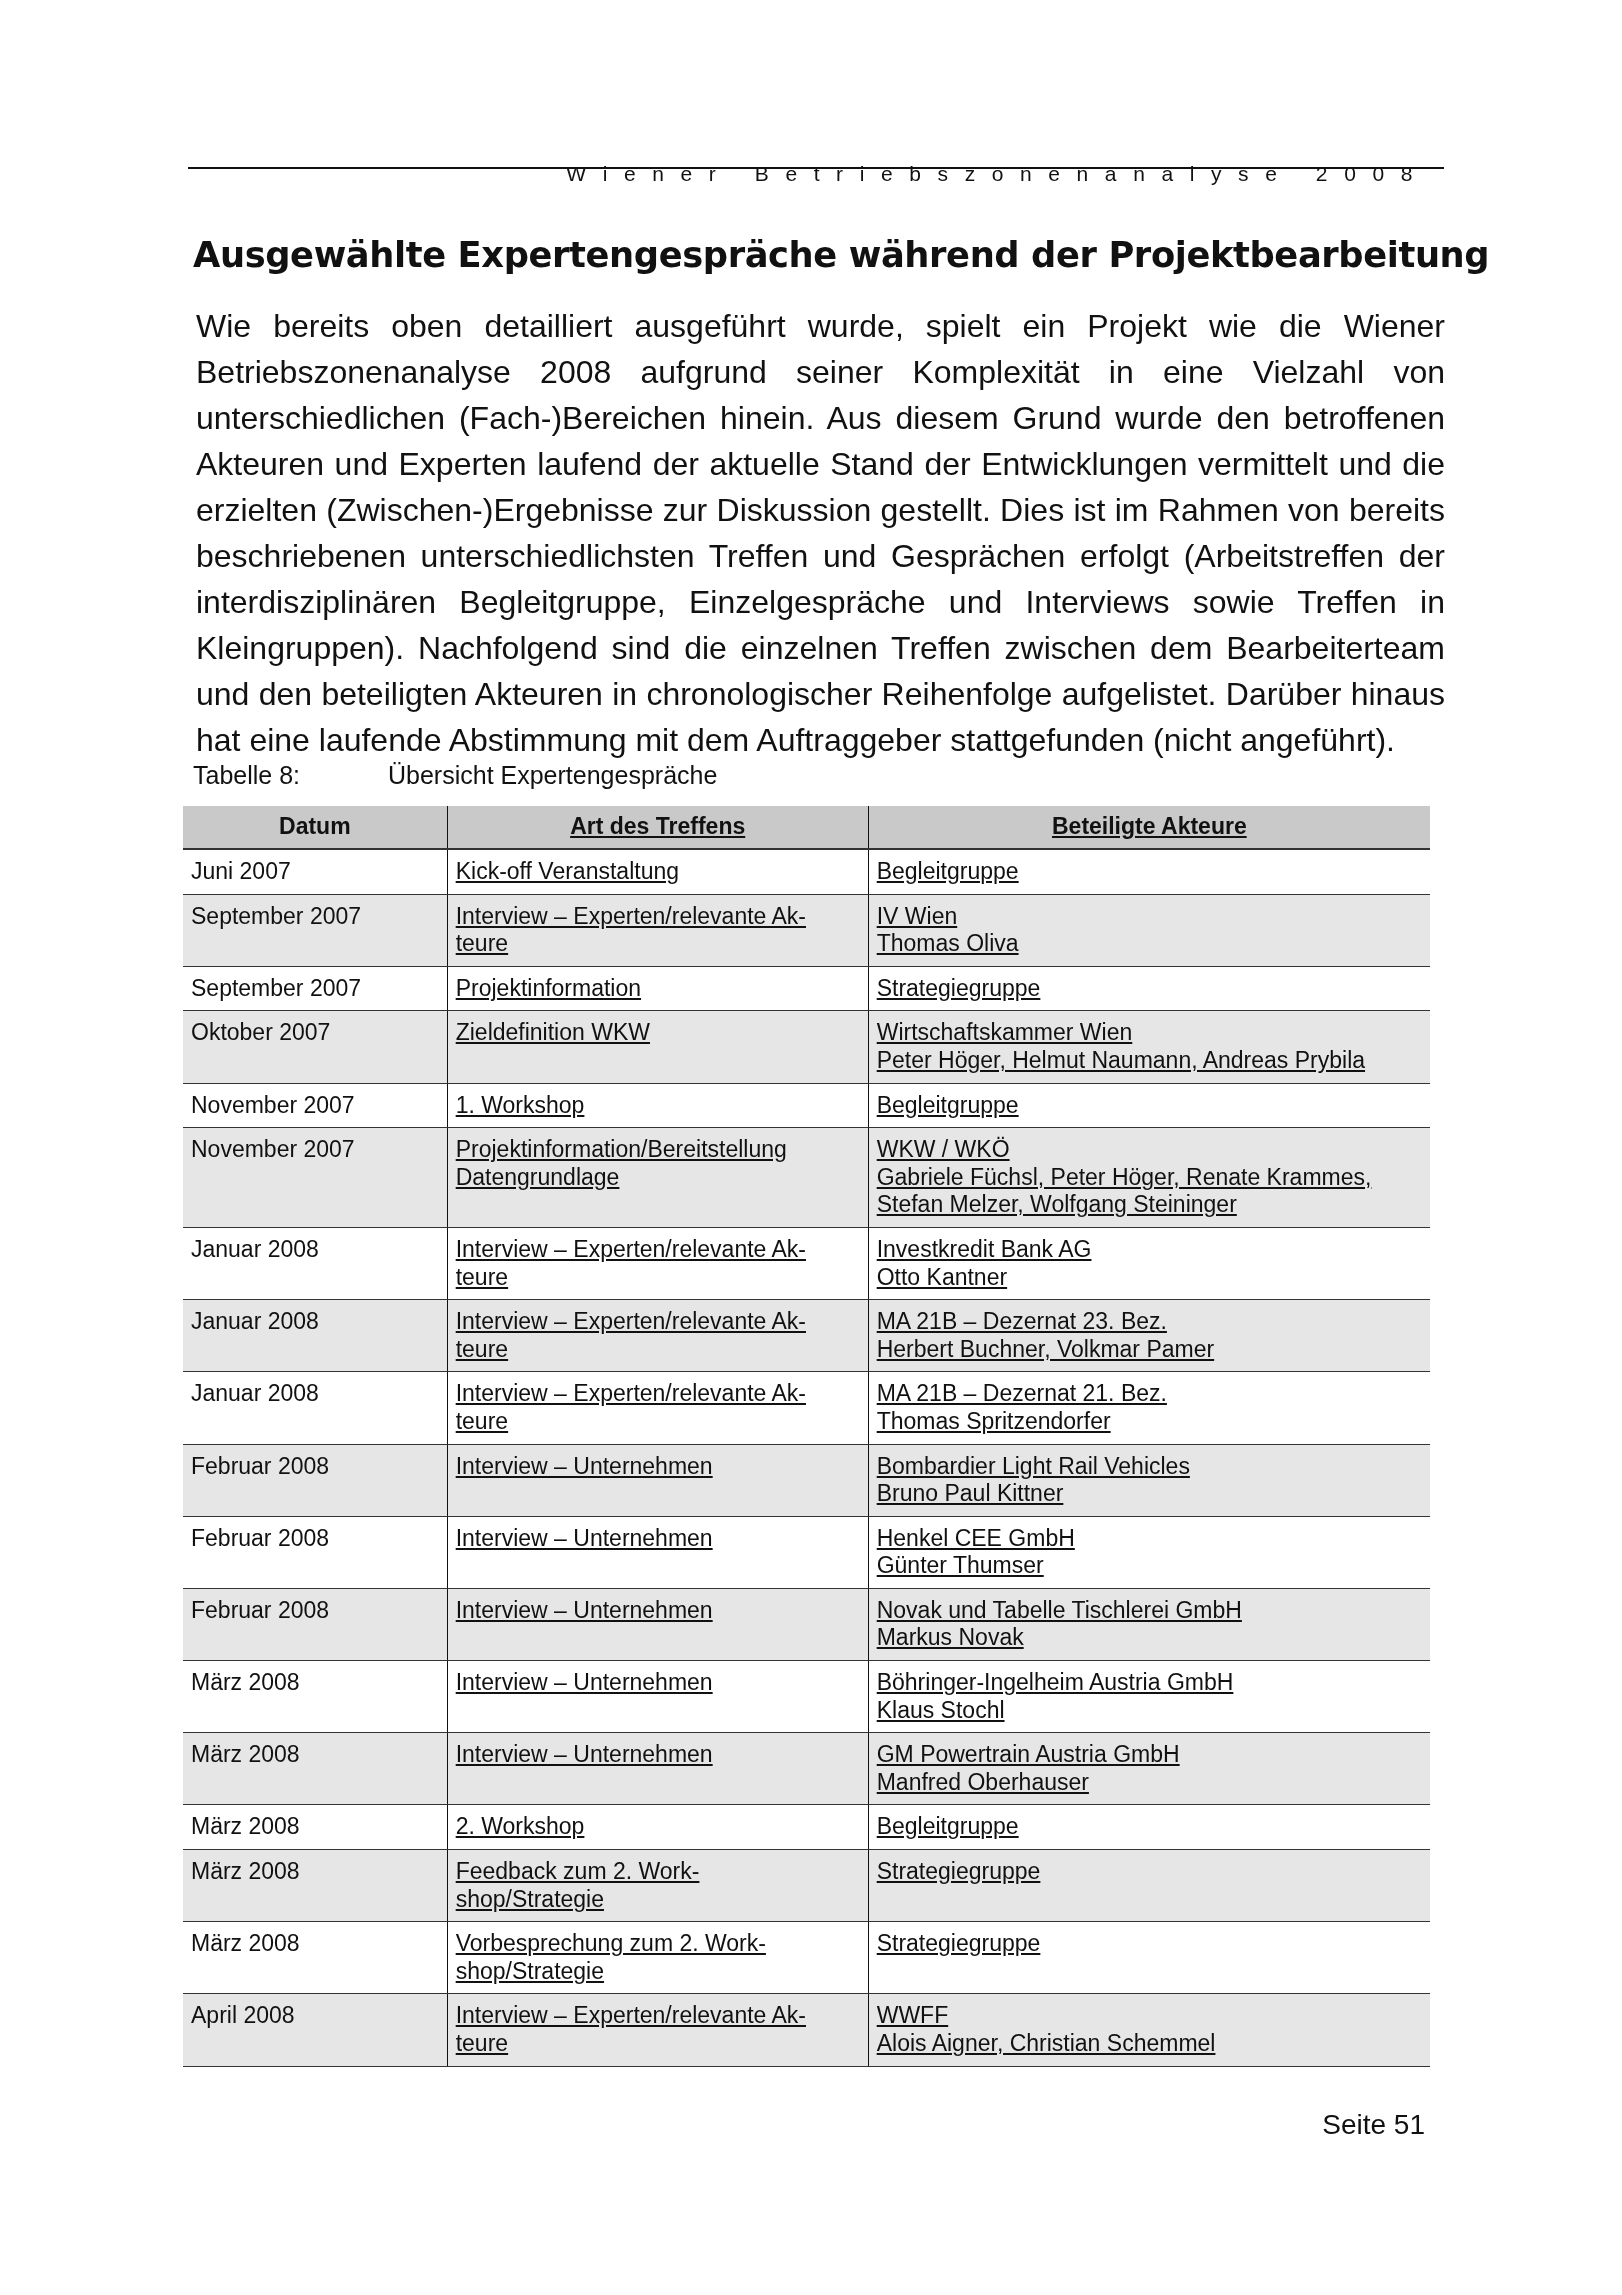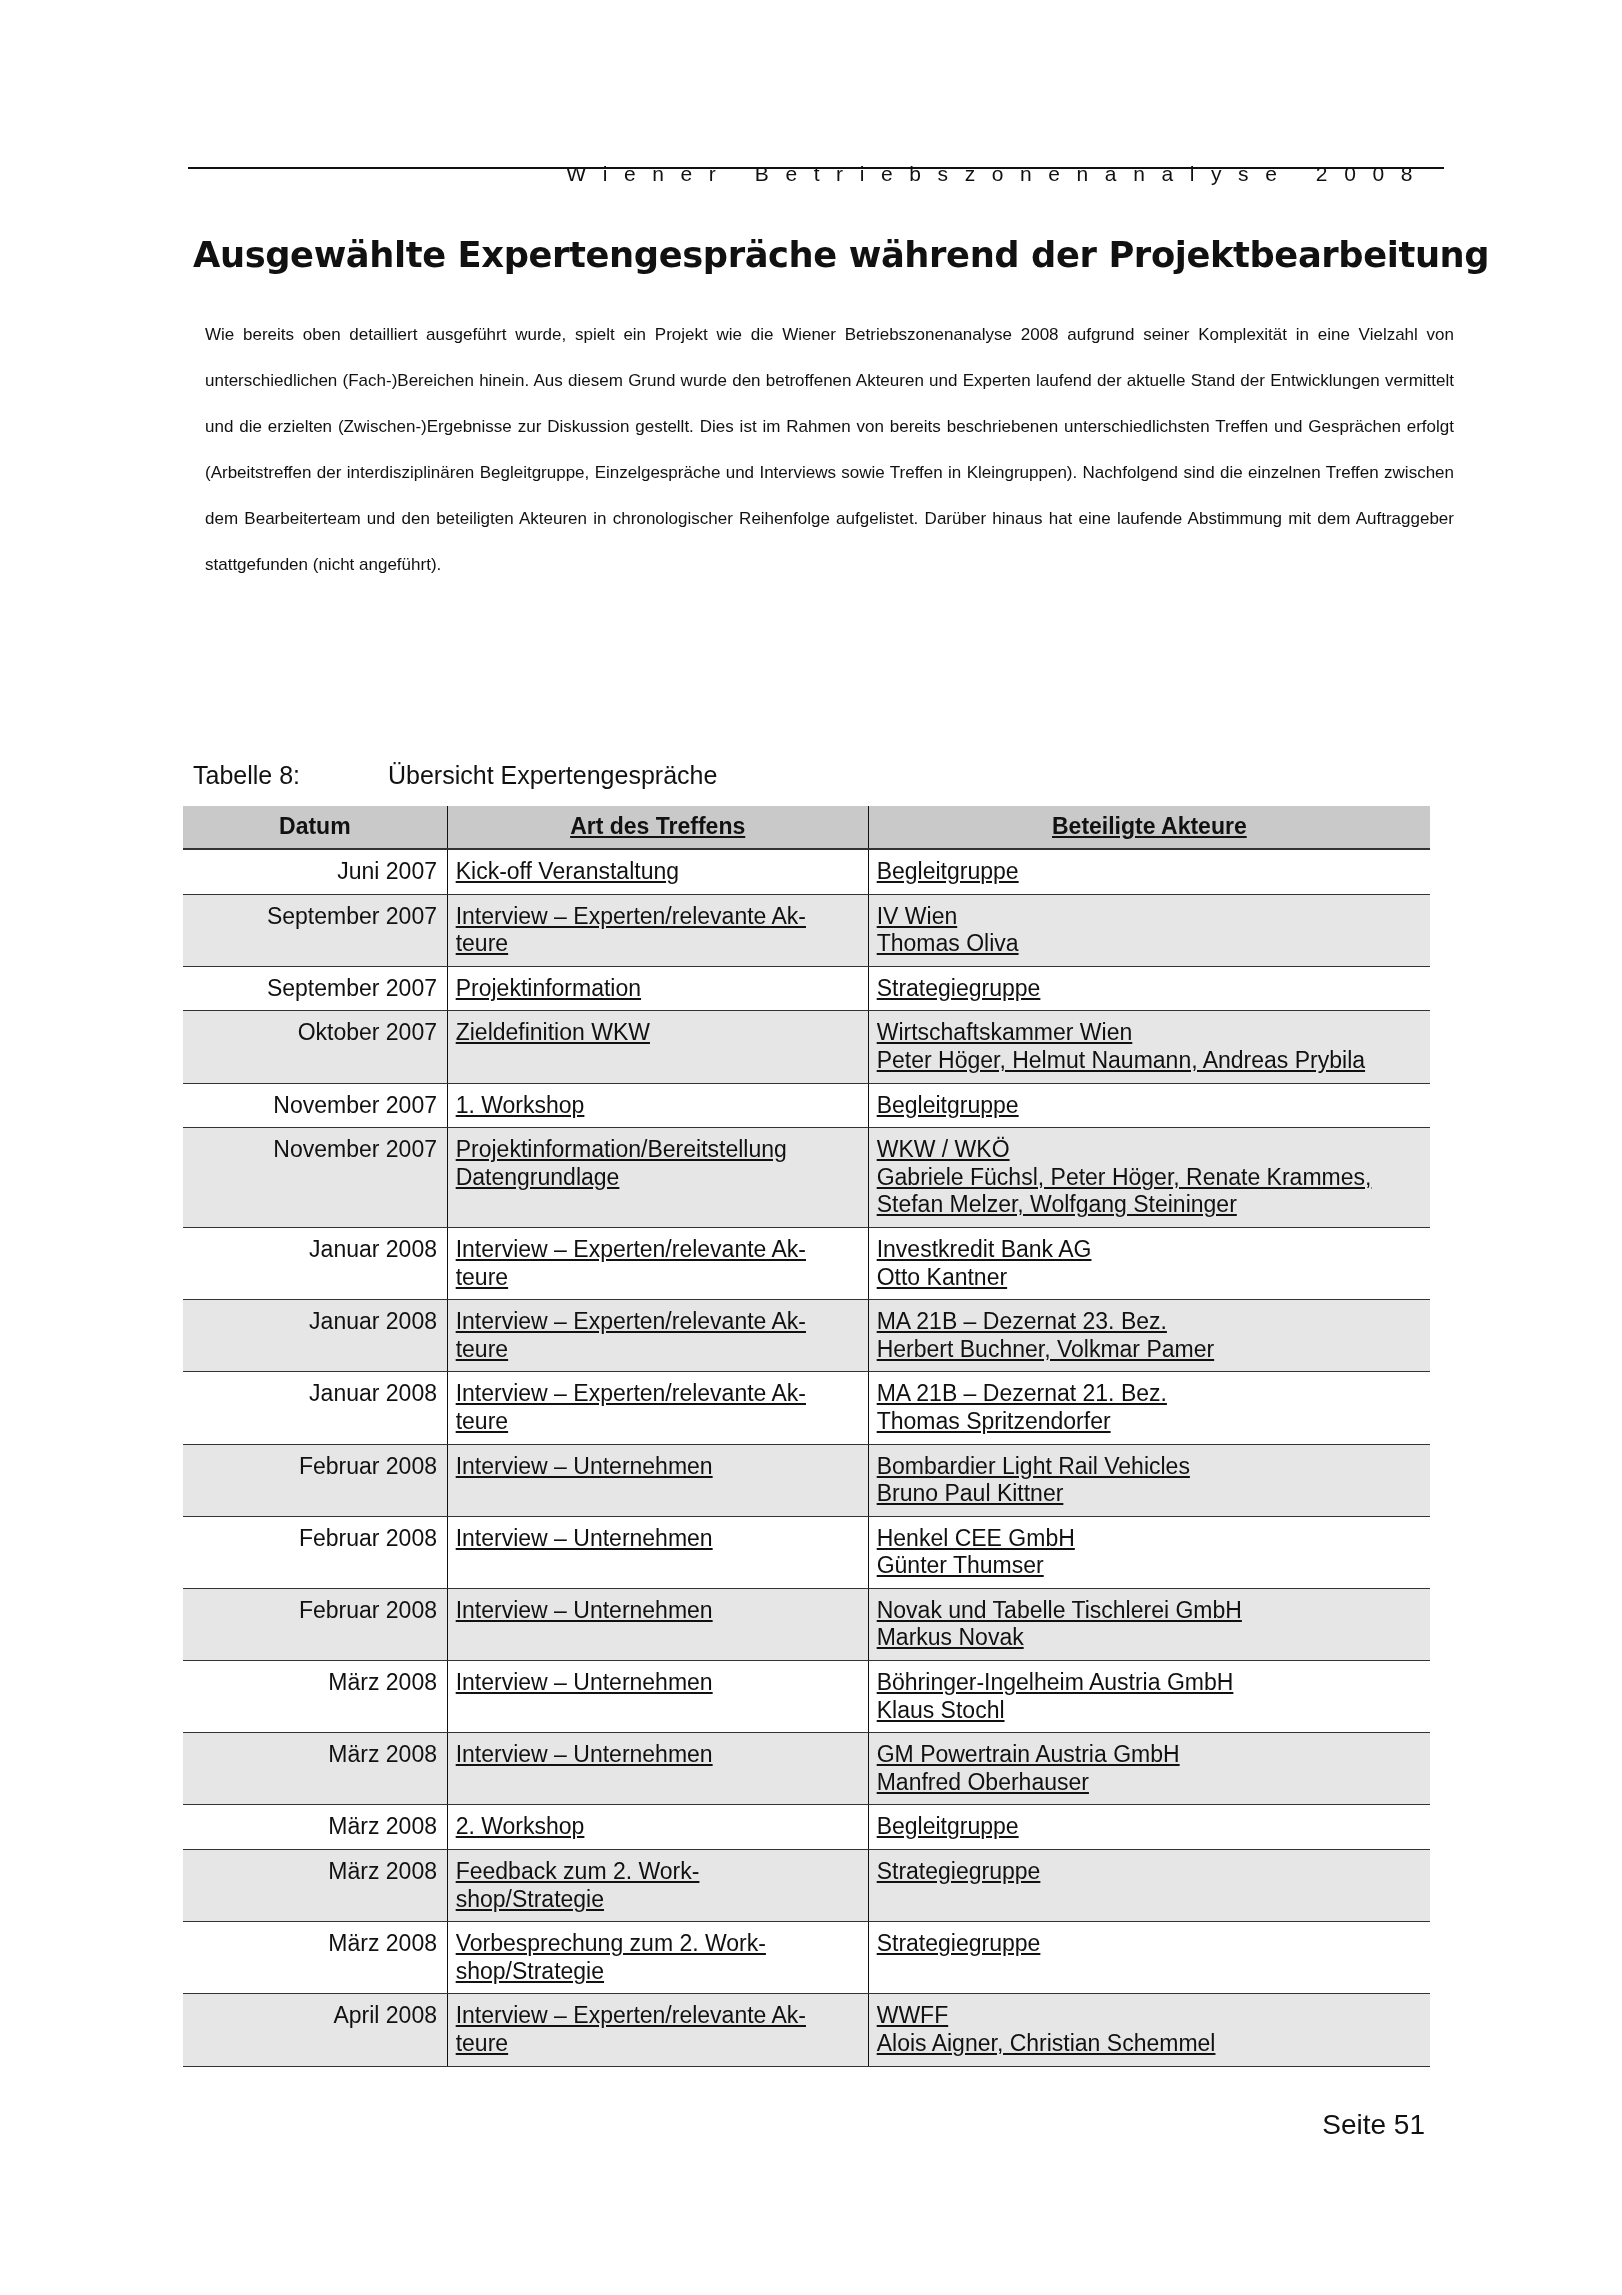--- a/index.html
+++ b/index.html
@@ -3,32 +3,32 @@
 <meta charset="utf-8">
 <style>
   html, body { margin: 0; padding: 0; background: #ffffff; }
   body { width: 1622px; height: 2295px; position: relative; overflow: hidden;
          font-family: "Liberation Sans", sans-serif; color: #111; }
   .running-header { position: absolute; left: 188px; width: 1241px; top: 114px; text-align: right;
                     font-size: 21px; letter-spacing: 16.6px; color: #111; white-space: nowrap; margin-top: 48px; }
   .header-rule { position: absolute; left: 188px; width: 1256px; top: 167px; height: 2.4px; background: #111; }
   .heading { position: absolute; left: 193px; top: 234px; margin: 0; font-size: 36px; font-weight: bold;
              font-family: "DejaVu Sans", sans-serif; letter-spacing: -0.4px; white-space: nowrap; transform: scaleX(0.98); transform-origin: left; }
-  .body-text { position: absolute; left: 193px; top: 300px; width: 1249px; margin: 12px; font-size: 17px;
+  .body-text { position: absolute; left: 193px; top: 300px; width: 1249px; margin: 3px; font-size: 32px;
                line-height: 46px; text-align: justify; }
   .caption { position: absolute; left: 193px; top: 761px; font-size: 25px; white-space: nowrap; }
   .caption .num { display: inline-block; width: 195px; }
   table.experts { position: absolute; left: 183px; top: 806px; width: 1247px; border-collapse: collapse;
                   font-size: 23px; line-height: 27.6px; }
   table.experts th { background: #c9c9c9; font-weight: bold; text-align: center; height: 42px; padding: 0 6.5px;
                      border-bottom: 2.4px solid #333; margin-left: 19px; }
   table.experts td { vertical-align: top; padding: 8px 8px 8px 8px; border-bottom: 1.6px solid #333; }
   table.experts th + th, table.experts td + td { border-left: 1.6px solid #111; text-decoration: underline; }
   table.experts tr.shaded td { background: #e6e6e6; }
-  table.experts td.date { text-align: right; width: 246px; padding-right: 9.7px; }
+  table.experts td.date { text-align: left; width: 246px; padding-right: 9.7px; }
   table.experts td.art { width: 404px; }
   table.experts td .line { display: block; }
   .page-number { position: absolute; right: 197px; top: 2109px; font-size: 28px; }
 </style>
 </head>
 <body>
 
 <div class="running-header">Wiener Betriebszonenanalyse 2008</div>
 <div class="header-rule"></div>
 

